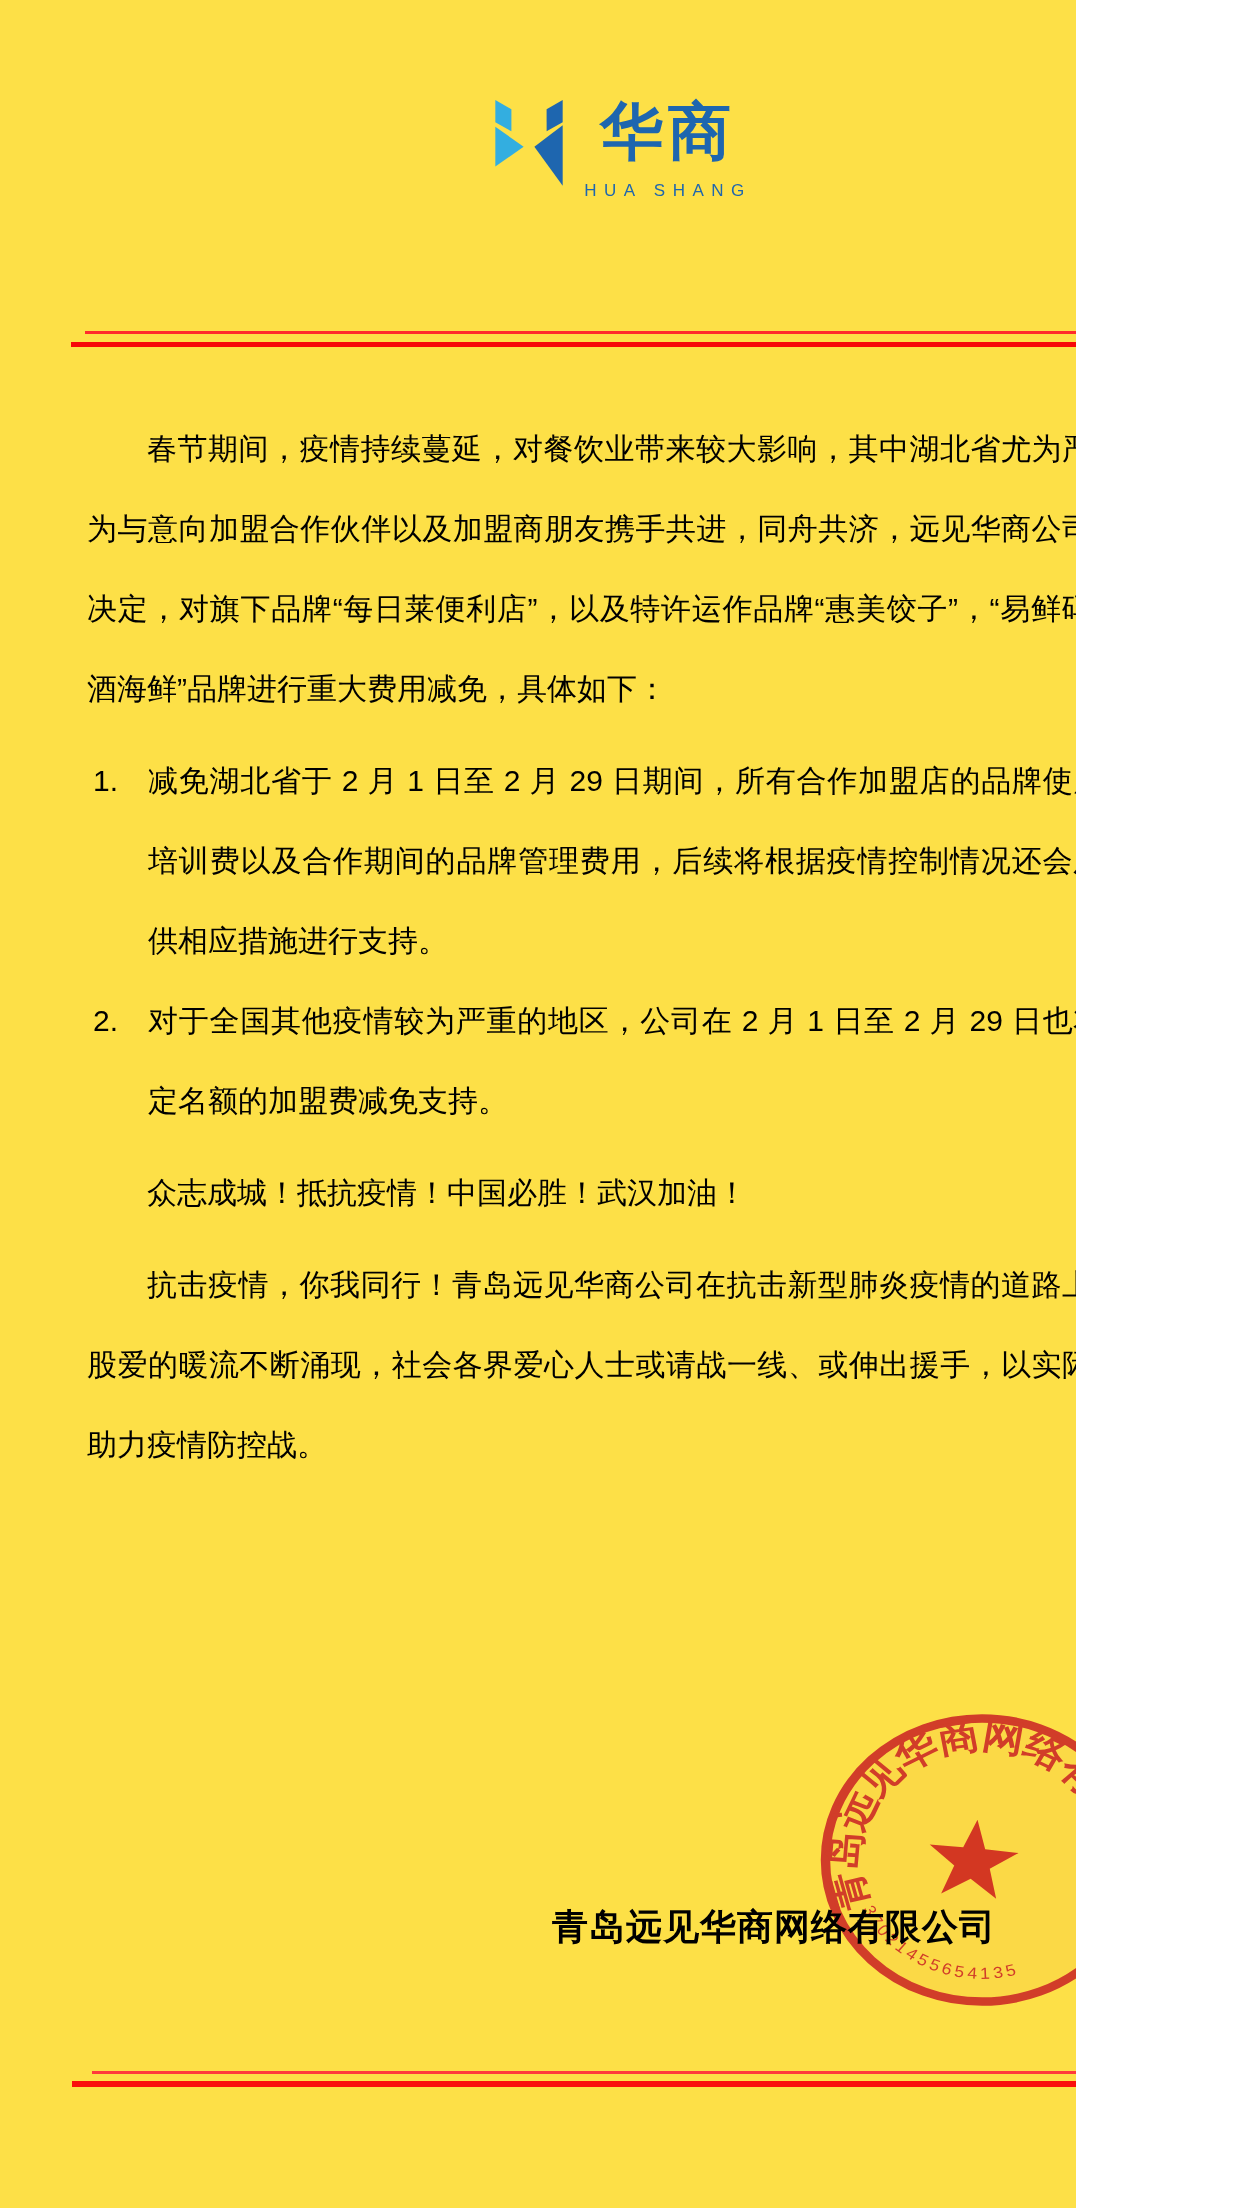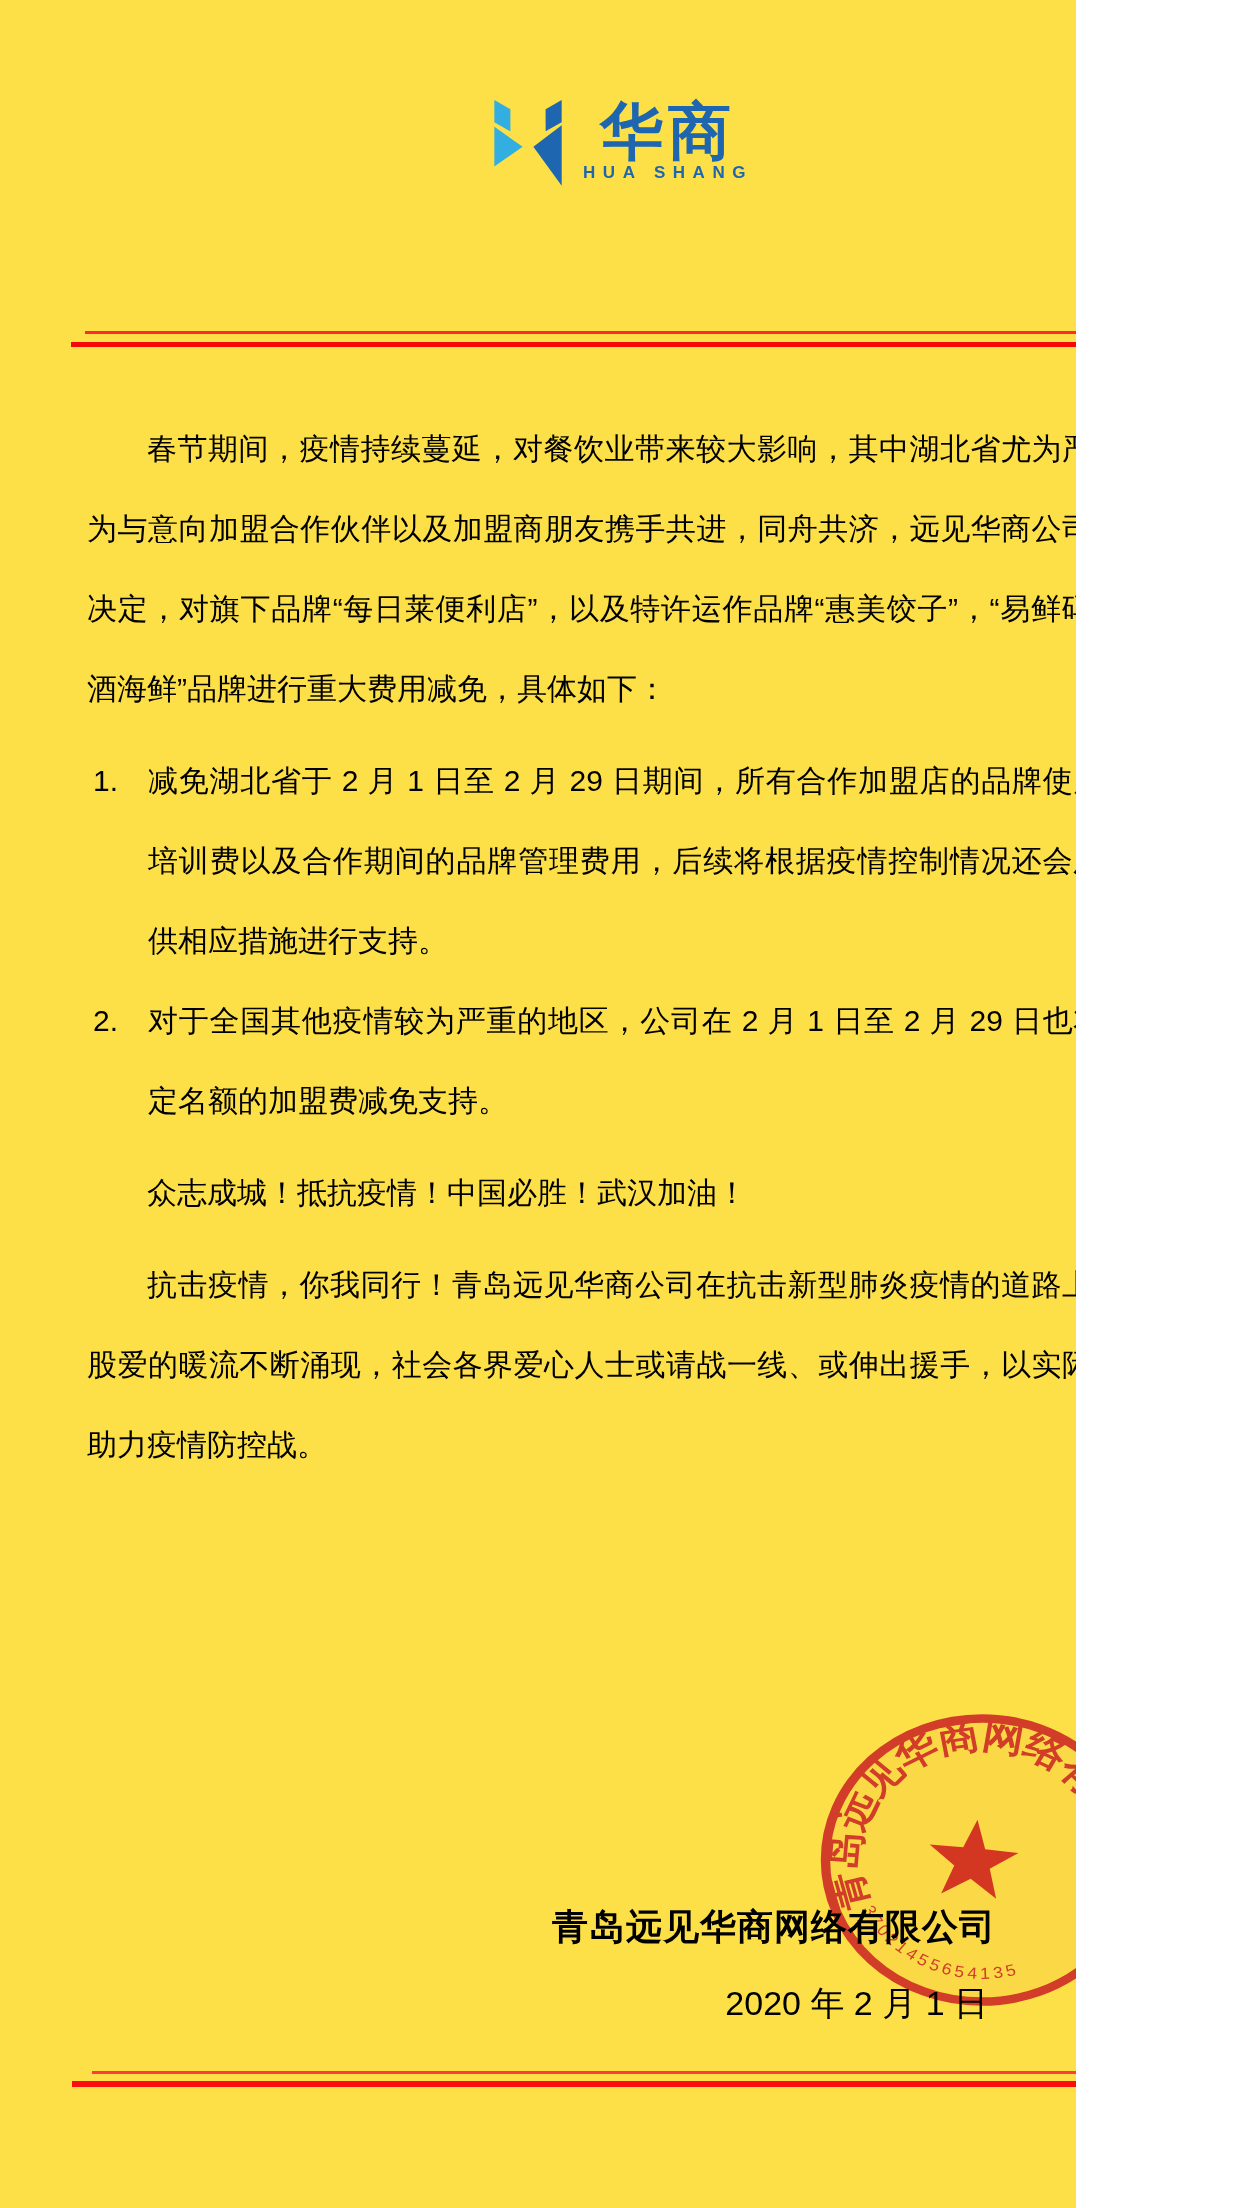--- a/index.html
+++ b/index.html
@@ -5,21 +5,21 @@
   html,body{margin:0;padding:0;background:#ffffff;}
   #page{position:relative;width:1076px;height:2208px;background:#fde047;overflow:hidden;
         font-family:"Liberation Sans","DejaVu Sans",sans-serif;color:#000;}
 
   
   .logo{position:absolute;top:100px;left:0;width:1242px;display:flex;justify-content:center;
         align-items:flex-start;gap:16px;}
   .logo-mark{width:78px;height:88px;flex:0 0 auto;}
   .logo-text{display:flex;flex-direction:column;align-items:center;}
   .logo-zh{font-size:63px;font-weight:700;color:#1e66af;letter-spacing:5px;line-height:62px;}
-  .logo-en{font-size:17px;font-weight:700;color:#1e66af;letter-spacing:7.5px;margin-top:1px;white-space:nowrap;}
+  .logo-en{font-size:17px;font-weight:400;color:#1e66af;letter-spacing:7.5px;margin-top:19px;white-space:nowrap;}
 
   
   .doc-title{position:absolute;top:250px;left:0;width:1242px;text-align:center;
              font-family:"Liberation Serif","DejaVu Serif",serif;
              font-weight:700;font-size:46px;line-height:52px;color:#fe0000;letter-spacing:1px;
              text-shadow:-1px 2px 0 rgba(90,10,10,0.45);white-space:nowrap;}
   .rule{position:absolute;}
   .title-rule-1{left:85px;width:1025px;top:331px;height:3px;background:#ff2b2b;}
   .title-rule-2{left:71px;width:1097px;top:342px;height:5px;background:#f70808;}
 
@@ -86,18 +86,17 @@
     <text font-size="40" font-weight="700" fill="#ce3127" font-family="Liberation Sans, DejaVu Sans, sans-serif">
       <textPath href="#sealArcTop" startOffset="2" textLength="468">青岛远见华商网络有限公司</textPath>
     </text>
     <text font-size="17" fill="#ce3127" letter-spacing="3.5" font-family="Liberation Sans, DejaVu Sans, sans-serif">
       <textPath href="#sealArcBottom" startOffset="14">37021455654135</textPath>
     </text>
     <polygon points="152,118 162.6,148.4 194.8,149.1 169.1,168.6 178.5,199.4 152,181 125.5,199.4 134.9,168.6 109.2,149.1 141.4,148.4" fill="#d02b20" transform="rotate(6 152 163)"></polygon>
   </svg>
 
   <div class="signature">青岛远见华商网络有限公司</div>
-  <div class="sign-date">2020 年 2 月 1 日</div>
 
   <div class="rule bottom-rule-1"></div>
   <div class="rule bottom-rule-2"></div>
 
 </div>
 
 </body></html>

